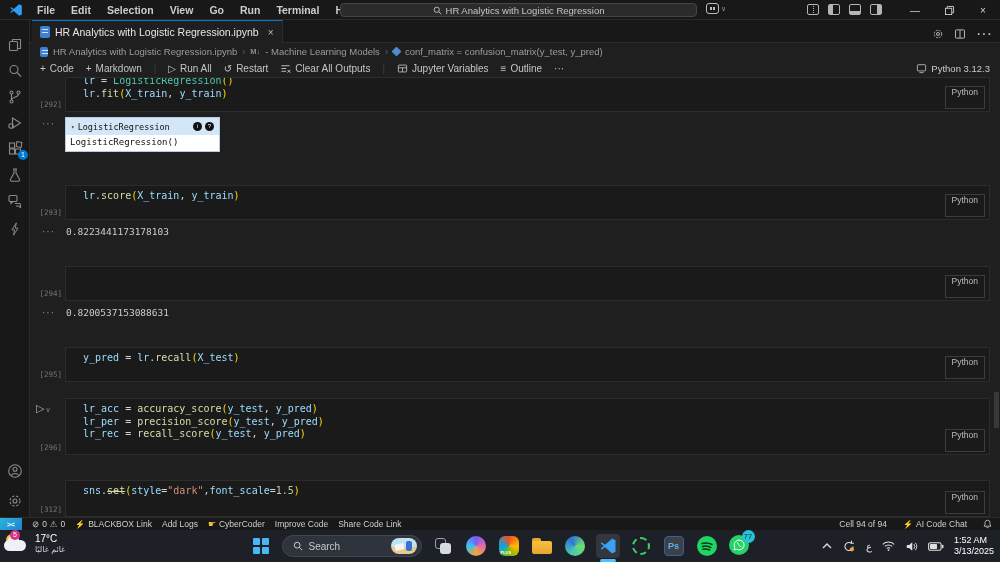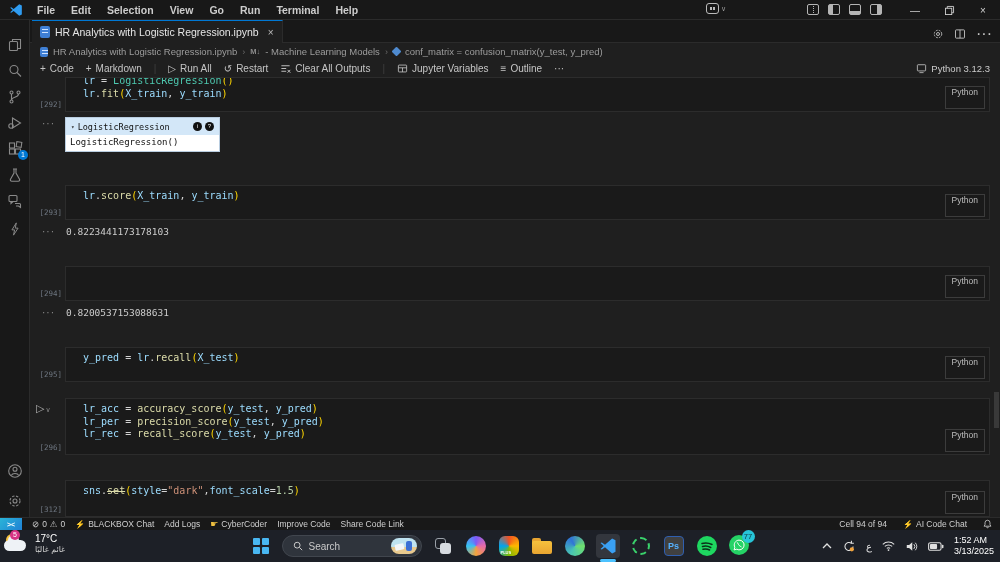--- a/index.html
+++ b/index.html
@@ -166,20 +166,27 @@
       <span>View</span>
       <span>Go</span>
       <span>Run</span>
       <span>Terminal</span>
       <span>Help</span>
     </div>
     <div class="navarrows">
       <span>←</span>
       <span class="fwd">→</span>
     </div>
+    <div class="cmdcenter">
+      <svg width="9" height="9" viewBox="0 0 12 12">
+        <circle cx="5" cy="5" r="3.5" stroke="#c5c5c5" fill="none" stroke-width="1.2"></circle>
+        <line x1="7.7" y1="7.7" x2="11" y2="11" stroke="#c5c5c5" stroke-width="1.2"></line>
+      </svg>
+      <span>HR Analytics with Logistic Regression</span>
+    </div>
     <div class="copilot">
       <span class="cp-face"></span>
       <span class="cp-chev">∨</span>
     </div>
     <div class="layouticons">
       <span class="licon grid"></span>
       <span class="licon left"></span>
       <span class="licon bottom"></span>
       <span class="licon right"></span>
     </div>
@@ -393,21 +400,21 @@
   <div class="statusbar">
     <div class="remote">&gt;&lt;</div>
     <span class="sb-item">
       <span>⊘</span>
         <span>0</span>
       <span>⚠</span>
         <span>0</span>
     </span>
     <span class="sb-item">
         <span class="bolt">⚡</span>
-        <span>BLACKBOX Chat</span>
+        <span>BLACKBOX Link</span>
       </span>
     <span class="sb-item">
         <span>Add Logs</span>
       </span>
     <span class="sb-item">
         <span class="hand">☛</span>
         <span>CyberCoder</span>
       </span>
     <span class="sb-item">
         <span>Improve Code</span>

